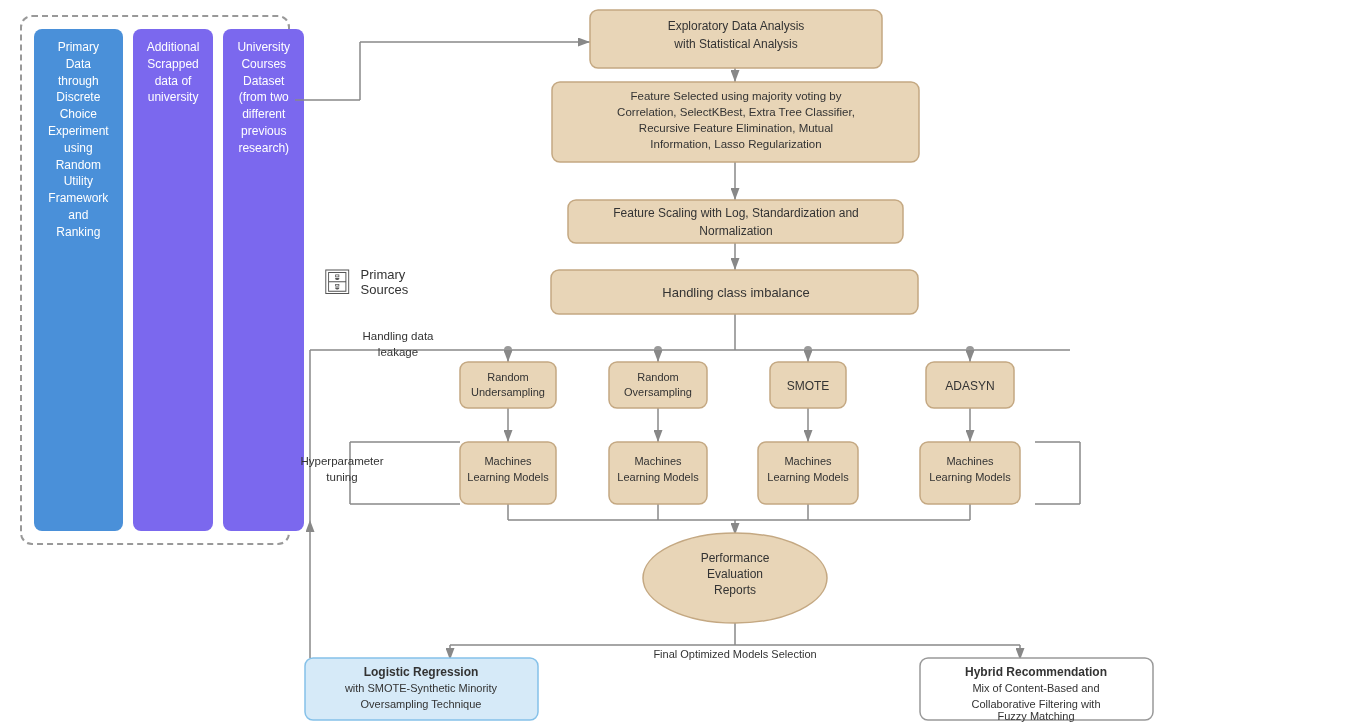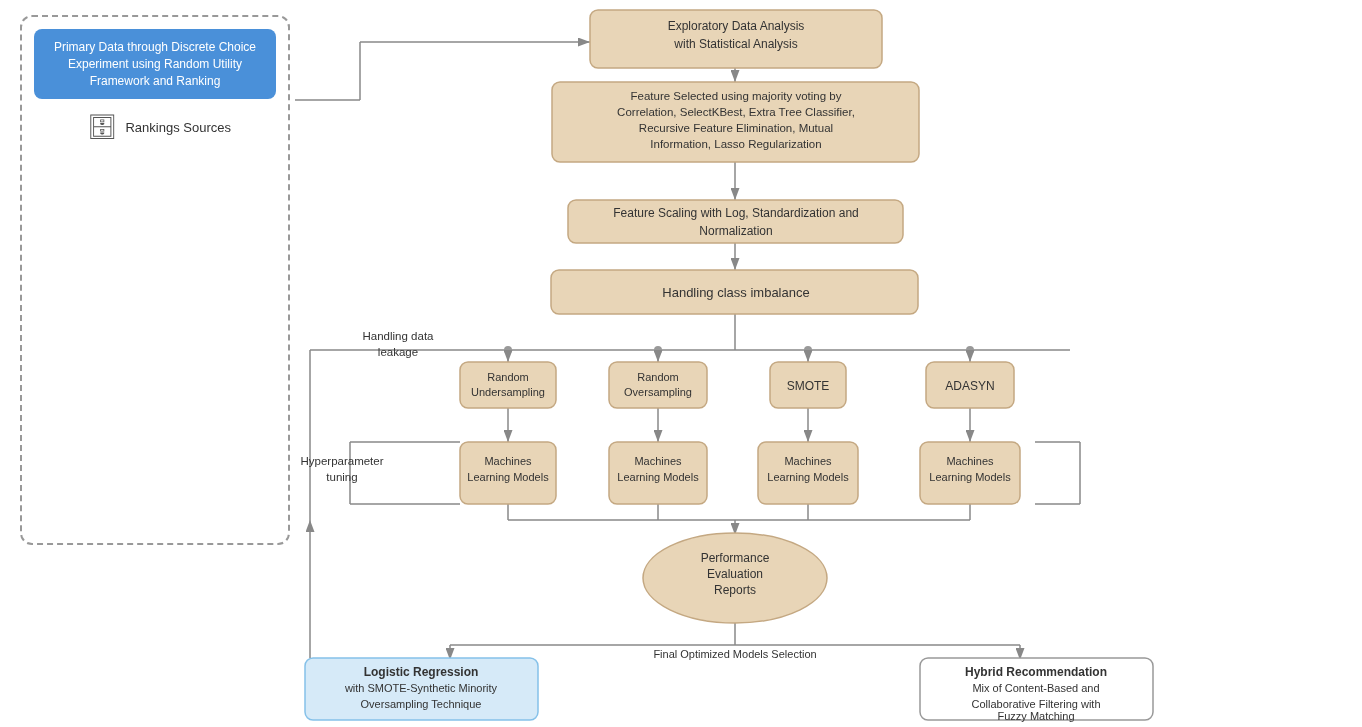--- a/index.html
+++ b/index.html
@@ -17,23 +17,21 @@
     .left-panel {
       position: absolute;
       left: 20px;
       top: 15px;
       width: 270px;
       height: 530px;
       border: 2px dashed #999;
       border-radius: 12px;
       padding: 12px;
       display: flex;
-      flex-direction: column;
       gap: 10px;
-      align-items: center;
     }
 
     .data-box {
       border-radius: 8px;
       padding: 10px 14px;
       text-align: center;
       color: #fff;
       font-size: 12px;
       line-height: 1.4;
     }
@@ -74,23 +72,25 @@
       height: 727px;
     }
 
     
   </style>
 </head>
 <body>
 
 <div class="left-panel">
   <div class="data-box data-box-blue">Primary Data through Discrete Choice Experiment using Random Utility Framework and Ranking</div>
+  <div class="data-box data-box-purple">Additional Scrapped data of university</div>
+  <div class="data-box data-box-purple">University Courses Dataset (from two different previous research)</div>
   <div class="dataset-sources">
     <span class="db-icon">🗄</span>
-    <span class="dataset-label">Rankings Sources</span>
+    <span class="dataset-label">Primary Sources</span>
   </div>
 </div>
 
 <svg class="flowchart" viewBox="0 0 1362 727">
   <defs>
     <marker id="arrowhead" markerWidth="8" markerHeight="6" refX="8" refY="3" orient="auto">
       <polygon points="0 0, 8 3, 0 6" fill="#888888"></polygon>
     </marker>
     <marker id="arrowhead-sm" markerWidth="6" markerHeight="5" refX="6" refY="2.5" orient="auto">
       <polygon points="0 0, 6 2.5, 0 5" fill="#888888"></polygon>

